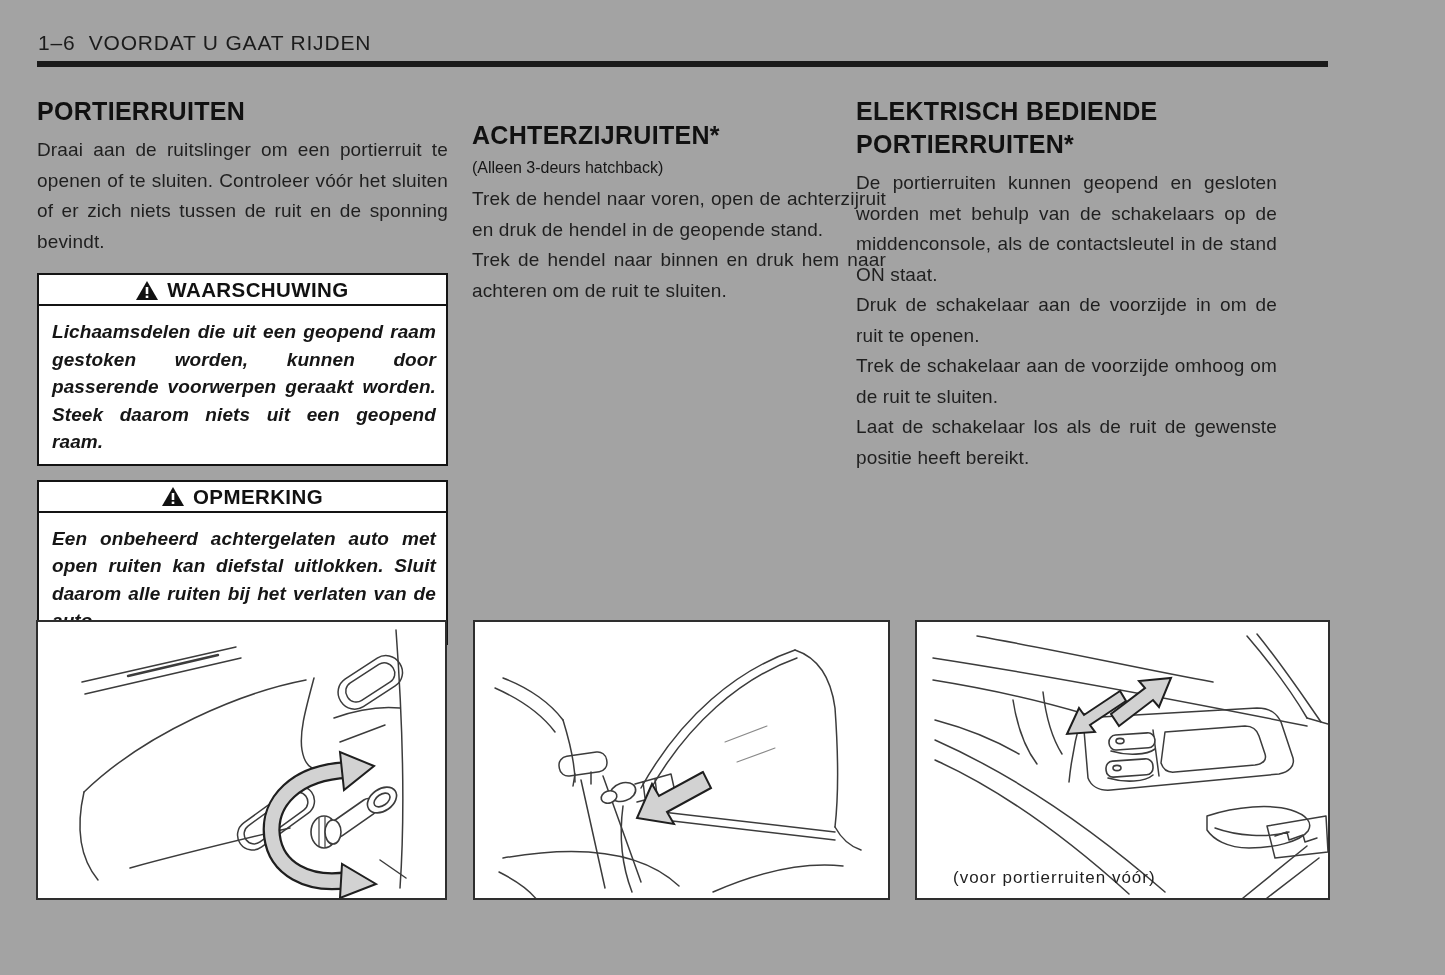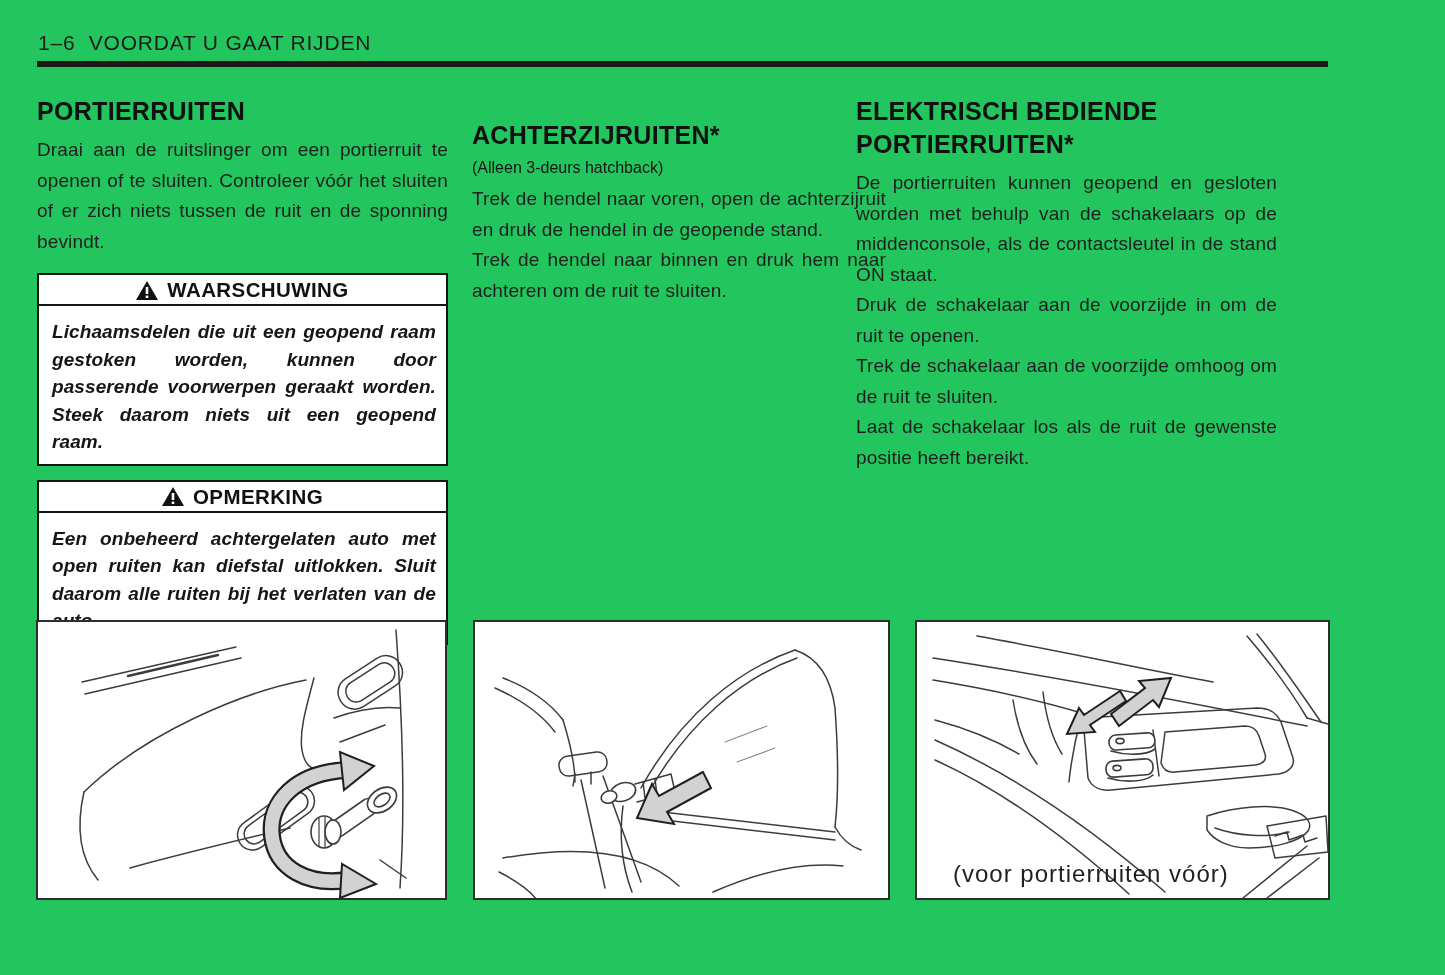--- a/index.html
+++ b/index.html
@@ -1,17 +1,17 @@
 <!DOCTYPE html>
 <html><head>
 <meta charset="utf-8">
 <style>
   html,body { margin:0; padding:0; background:#e9e9e9; }
   .page {
-    position:relative; width:1445px; height:975px; background:#22c55e;
+    position:relative; width:1445px; height:975px; background:#a3a3a3;
     font-family:"Liberation Sans","DejaVu Sans",sans-serif; color:#1f1f1f;
     overflow:hidden;
   }
   .page-header {
     position:absolute; left:38px; top:31px;
     font-size:21px; letter-spacing:0.8px; color:#1c1c1c; white-space:pre;
   }
   .header-rule {
     position:absolute; left:37px; top:61px; width:1291px; height:6px;
     background:#1a1a1a;
@@ -44,21 +44,21 @@
   .figure {
     position:absolute; top:620px; height:280px; background:#fff;
     border:2px solid #2e2e2e; box-sizing:border-box;
   }
   .fig1 { left:36px;  width:411px; }
   .fig2 { left:473px; width:417px; }
   .fig3 { left:915px; width:415px; }
   .figure svg { display:block; width:100%; height:100%; }
   .fig-caption {
     position:absolute; left:36px; bottom:10px;
-    font-size:24px; letter-spacing:1px; color:#1f1f1f; white-space:pre;
+    font-size:17px; letter-spacing:1px; color:#1f1f1f; white-space:pre;
   }
 </style>
 </head>
 <body>
 
 <div class="page">
 
   <div class="page-header">1–6  VOORDAT U GAAT RIJDEN</div>
   <div class="header-rule"></div>
 

